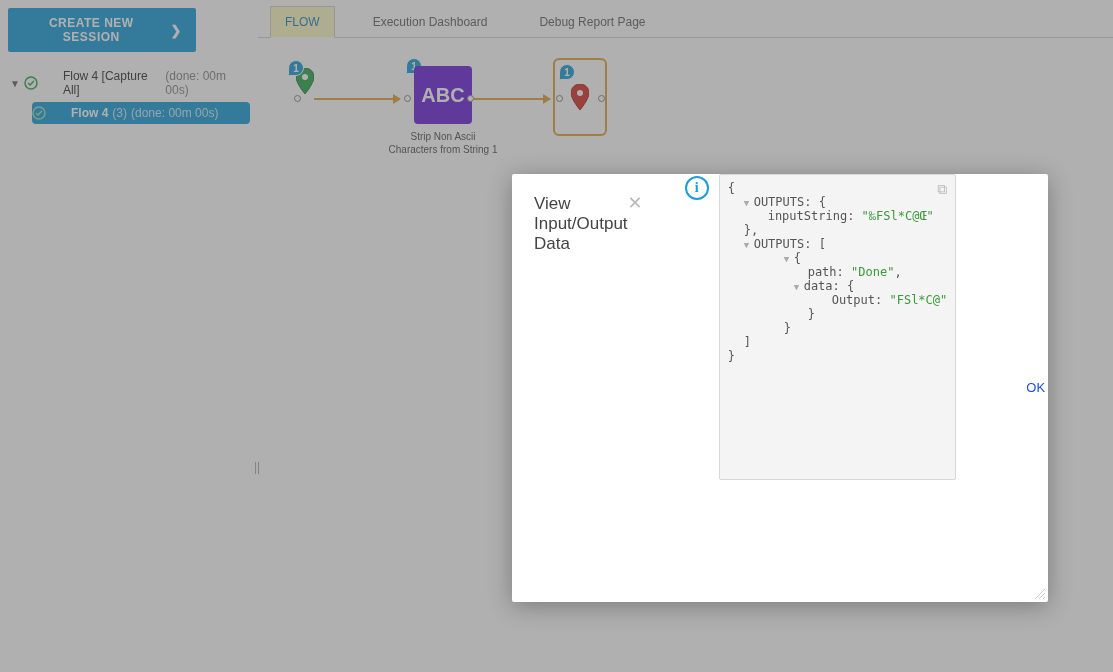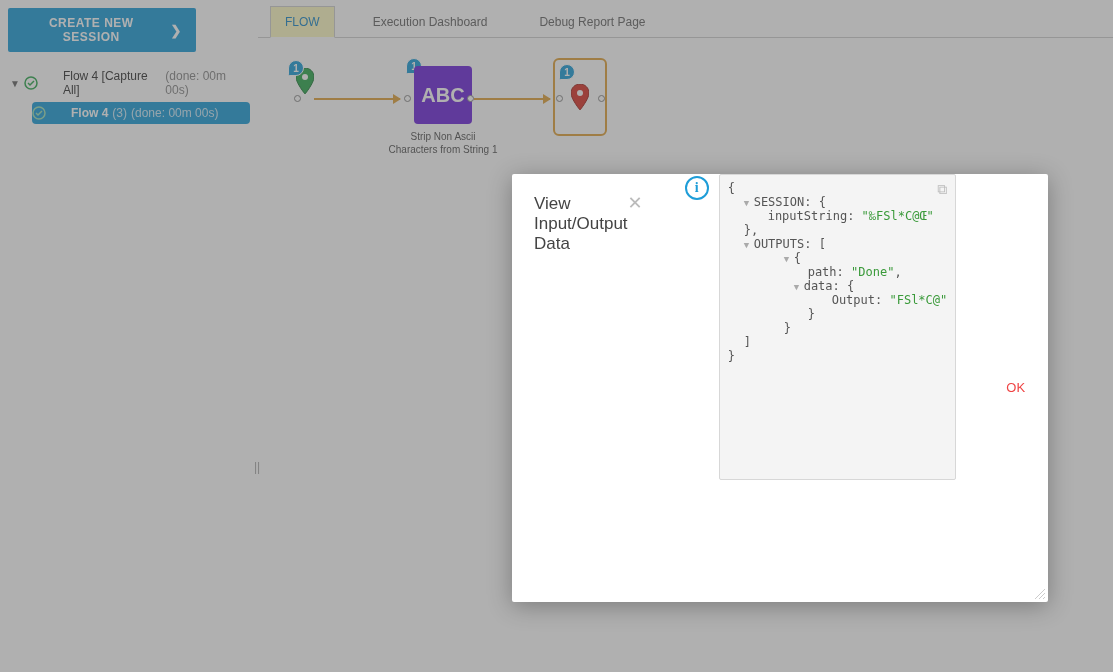--- a/index.html
+++ b/index.html
@@ -272,24 +272,25 @@
   .indent2 { padding-left: 40px; }
   .indent3 { padding-left: 56px; }
   .indent4 { padding-left: 80px; }
   .indent5 { padding-left: 104px; }
   .modal-footer {
     display:flex; justify-content:flex-end;
     padding: 12px 22px 14px;
   }
   .ok-btn {
     background:none;border:none;
-    color:#ef4444;
+    color:#1d4ed8;
     font-size: 13px;
     cursor:pointer;
     padding: 4px 8px;
+    margin-left: 20px;
   }
   .resize-grip {
     position:absolute; right:2px; bottom:2px;
     width:14px;height:14px;
     color:#ccc;
     pointer-events:none;
   }
 </style>
 </head>
 <body>
@@ -388,21 +389,21 @@
   <div class="modal">
     <div class="modal-header">
       <div class="modal-title">View Input/Output Data</div>
       <div class="modal-close">✕</div>
     </div>
     <div class="modal-body">
       <div class="info-icon">i</div>
       <div class="json-box">
         <span class="copy-icon">⧉</span>
         <div class="line"><span>{</span></div>
-        <div class="line indent1"><span class="tri">▼</span><span class="k">SESSION: {</span></div>
+        <div class="line indent1"><span class="tri">▼</span><span class="k">OUTPUTS: {</span></div>
         <div class="line indent2"><span class="k">inputString: </span><span class="s">"‰FSl*C@Œ"</span></div>
         <div class="line indent1"><span>},</span></div>
         <div class="line indent1"><span class="tri">▼</span><span class="k">OUTPUTS: [</span></div>
         <div class="line indent3"><span class="tri">▼</span><span>{</span></div>
         <div class="line indent4"><span class="k">path: </span><span class="s">"Done"</span><span>,</span></div>
         <div class="line" style="padding-left:66px"><span class="tri">▼</span><span class="k">data: {</span></div>
         <div class="line indent5"><span class="k">Output: </span><span class="s">"FSl*C@"</span></div>
         <div class="line indent4"><span>}</span></div>
         <div class="line indent3"><span>}</span></div>
         <div class="line indent1"><span>]</span></div>

